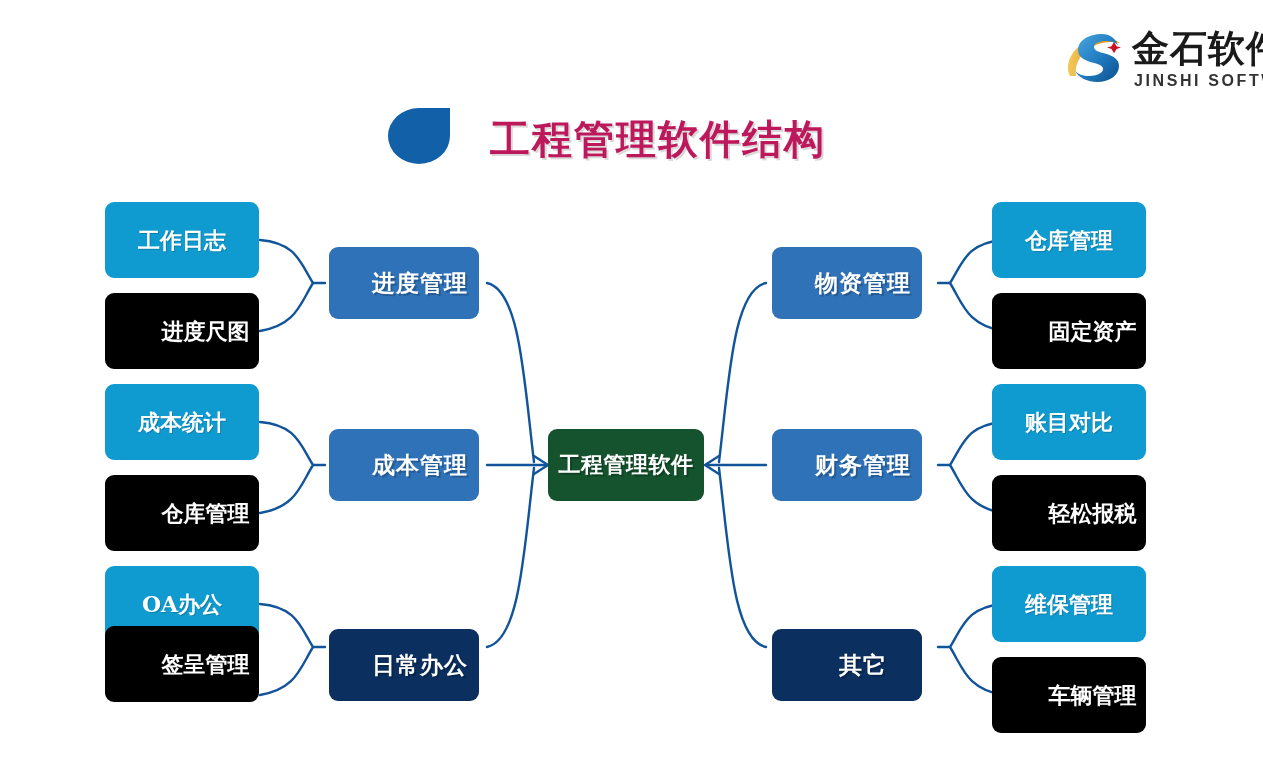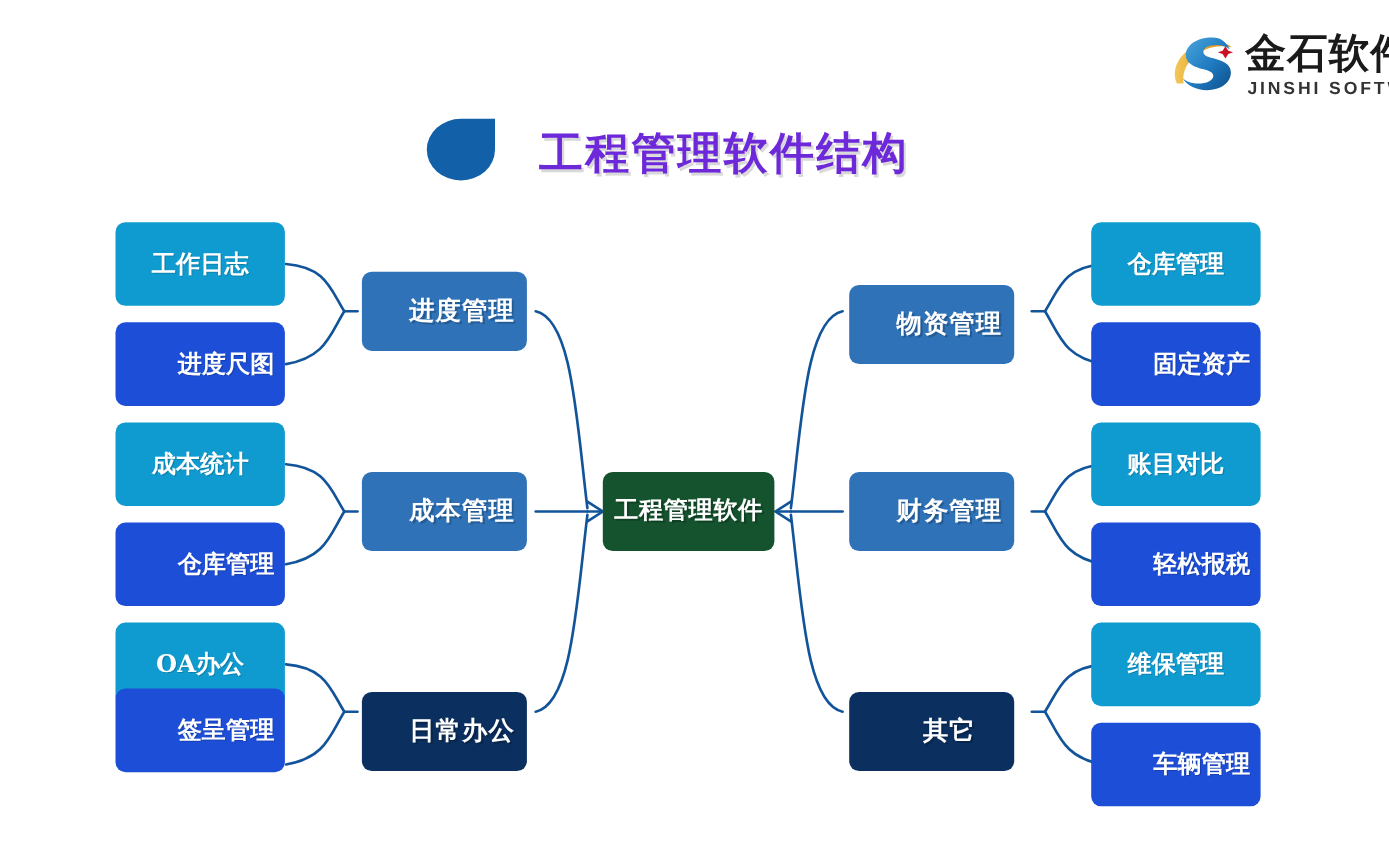--- a/index.html
+++ b/index.html
@@ -27,21 +27,21 @@
   }
 
   
   #title-blob{
     position:absolute;left:388px;top:108px;width:62px;height:56px;
     background:#1160a8;
     border-radius:50% 0 50% 50%;
   }
   #title-text{
     position:absolute;left:490px;top:112px;
-    font-size:40px;font-weight:bold;color:#6d28d9;
+    font-size:40px;font-weight:bold;color:#be185d;
     letter-spacing:2px;white-space:nowrap;
     font-family:"DejaVu Sans","Liberation Sans",sans-serif;
     text-shadow:3px 3px 0 rgba(255,255,255,0.0), 2px 2px 0 #d9d9d9;
   }
 
   
   #wires{position:absolute;left:0;top:0;width:1263px;height:781px;}
 
   
   .node{
@@ -55,21 +55,21 @@
     font-family:"DejaVu Sans","Liberation Sans",sans-serif;
   }
   
   .leaf{
     width:154px;height:76px;
     font-size:22px;font-weight:bold;
     font-family:"DejaVu Serif","Liberation Serif",serif;
     text-shadow:1px 1px 0 rgba(0,0,0,0.18);
   }
   .leaf.tone-light{background:#0f9bd0;}
-  .leaf.tone-dark{background:#1d4ed8;padding-left:47px;}
+  .leaf.tone-dark{background:#000000;padding-left:47px;}
 
   
   .branch{
     width:150px;height:72px;
     font-size:23px;font-weight:bold;
     letter-spacing:1px;
     text-shadow:2px 2px 0 rgba(0,0,0,0.20);
     padding-left:32px;
   }
   .branch.tone-mid{background:#2f72b8;}
@@ -153,21 +153,21 @@
 <div class="node leaf tone-dark" style="left:105px;top:475px">仓库管理</div>
 <div class="node leaf tone-light" style="left:105px;top:566px">OA办公</div>
 <div class="node leaf tone-dark" style="left:105px;top:626px">签呈管理</div>
 
 <div class="node branch tone-mid" style="left:329px;top:247px">进度管理</div>
 <div class="node branch tone-mid" style="left:329px;top:429px">成本管理</div>
 <div class="node branch tone-navy" style="left:329px;top:611px">日常办公</div>
 
 <div class="node hub" style="left:548px;top:429px">工程管理软件</div>
 
-<div class="node branch tone-mid" style="left:772px;top:259px">物资管理</div>
+<div class="node branch tone-mid" style="left:772px;top:247px">物资管理</div>
 <div class="node branch tone-mid" style="left:772px;top:429px">财务管理</div>
 <div class="node branch tone-navy" style="left:772px;top:611px">其它</div>
 
 <div class="node leaf tone-light" style="left:992px;top:202px">仓库管理</div>
 <div class="node leaf tone-dark" style="left:992px;top:293px">固定资产</div>
 <div class="node leaf tone-light" style="left:992px;top:384px">账目对比</div>
 <div class="node leaf tone-dark" style="left:992px;top:475px">轻松报税</div>
 <div class="node leaf tone-light" style="left:992px;top:566px">维保管理</div>
 <div class="node leaf tone-dark" style="left:992px;top:657px">车辆管理</div>
 

